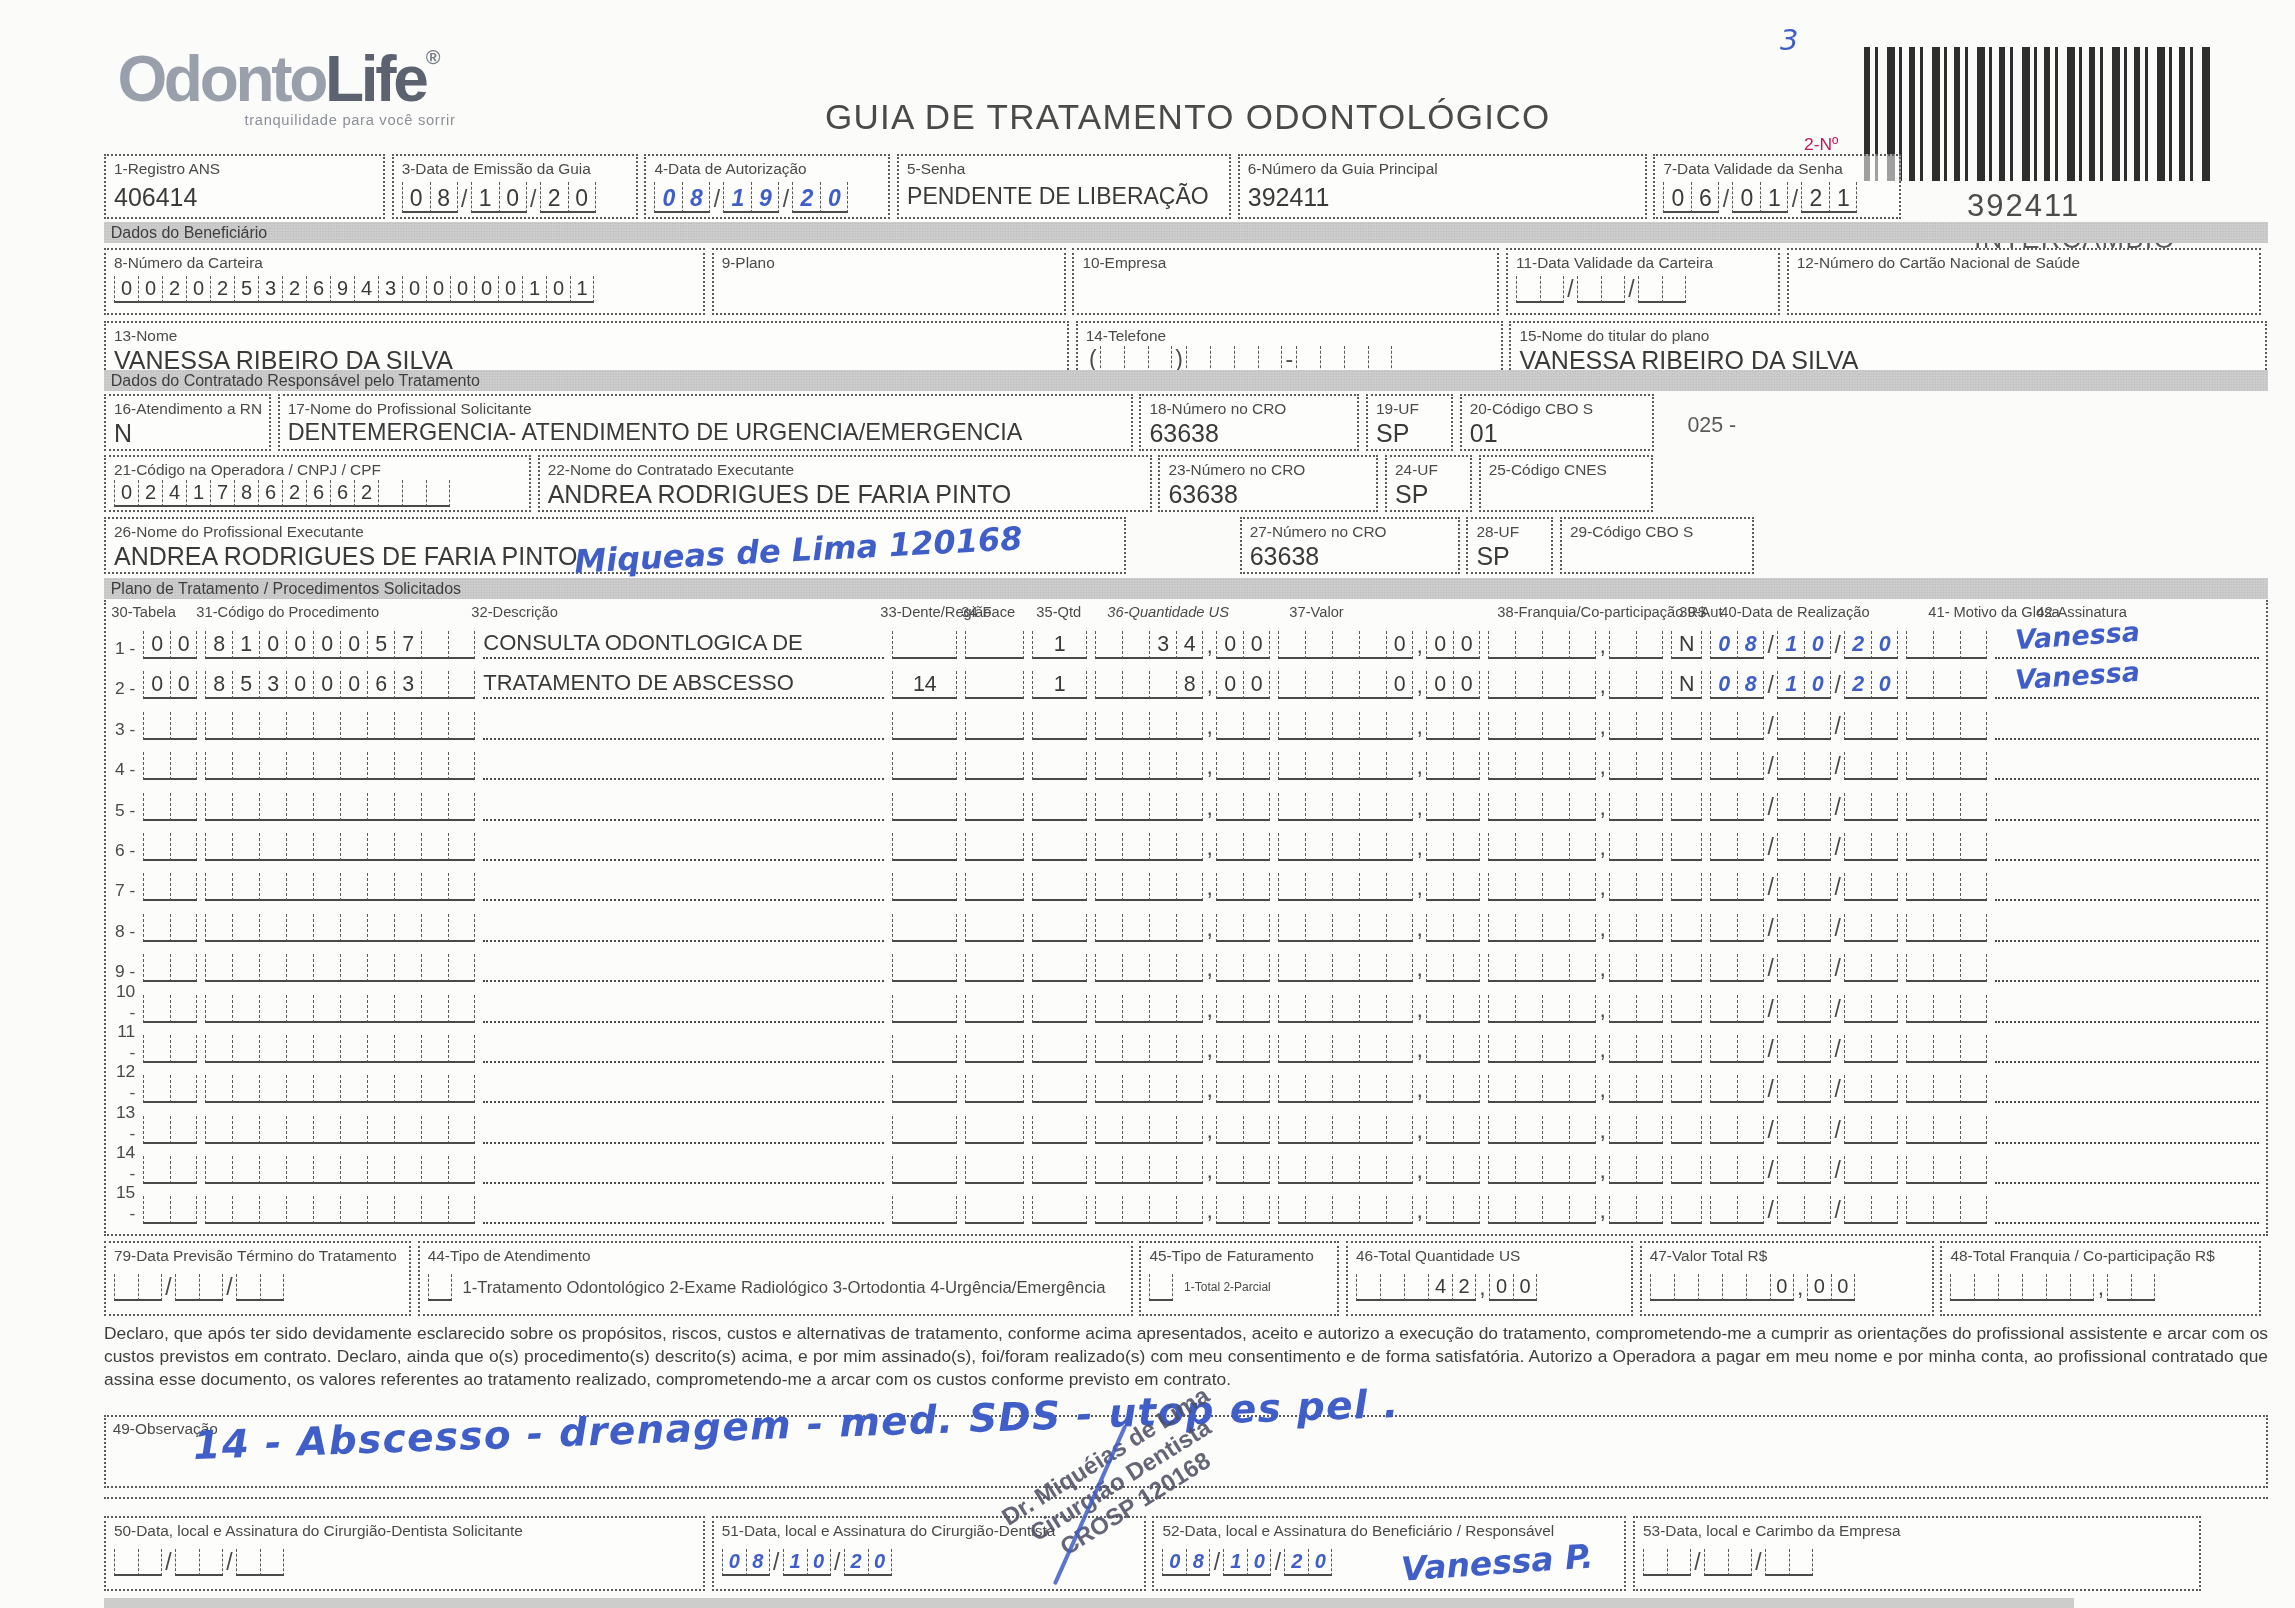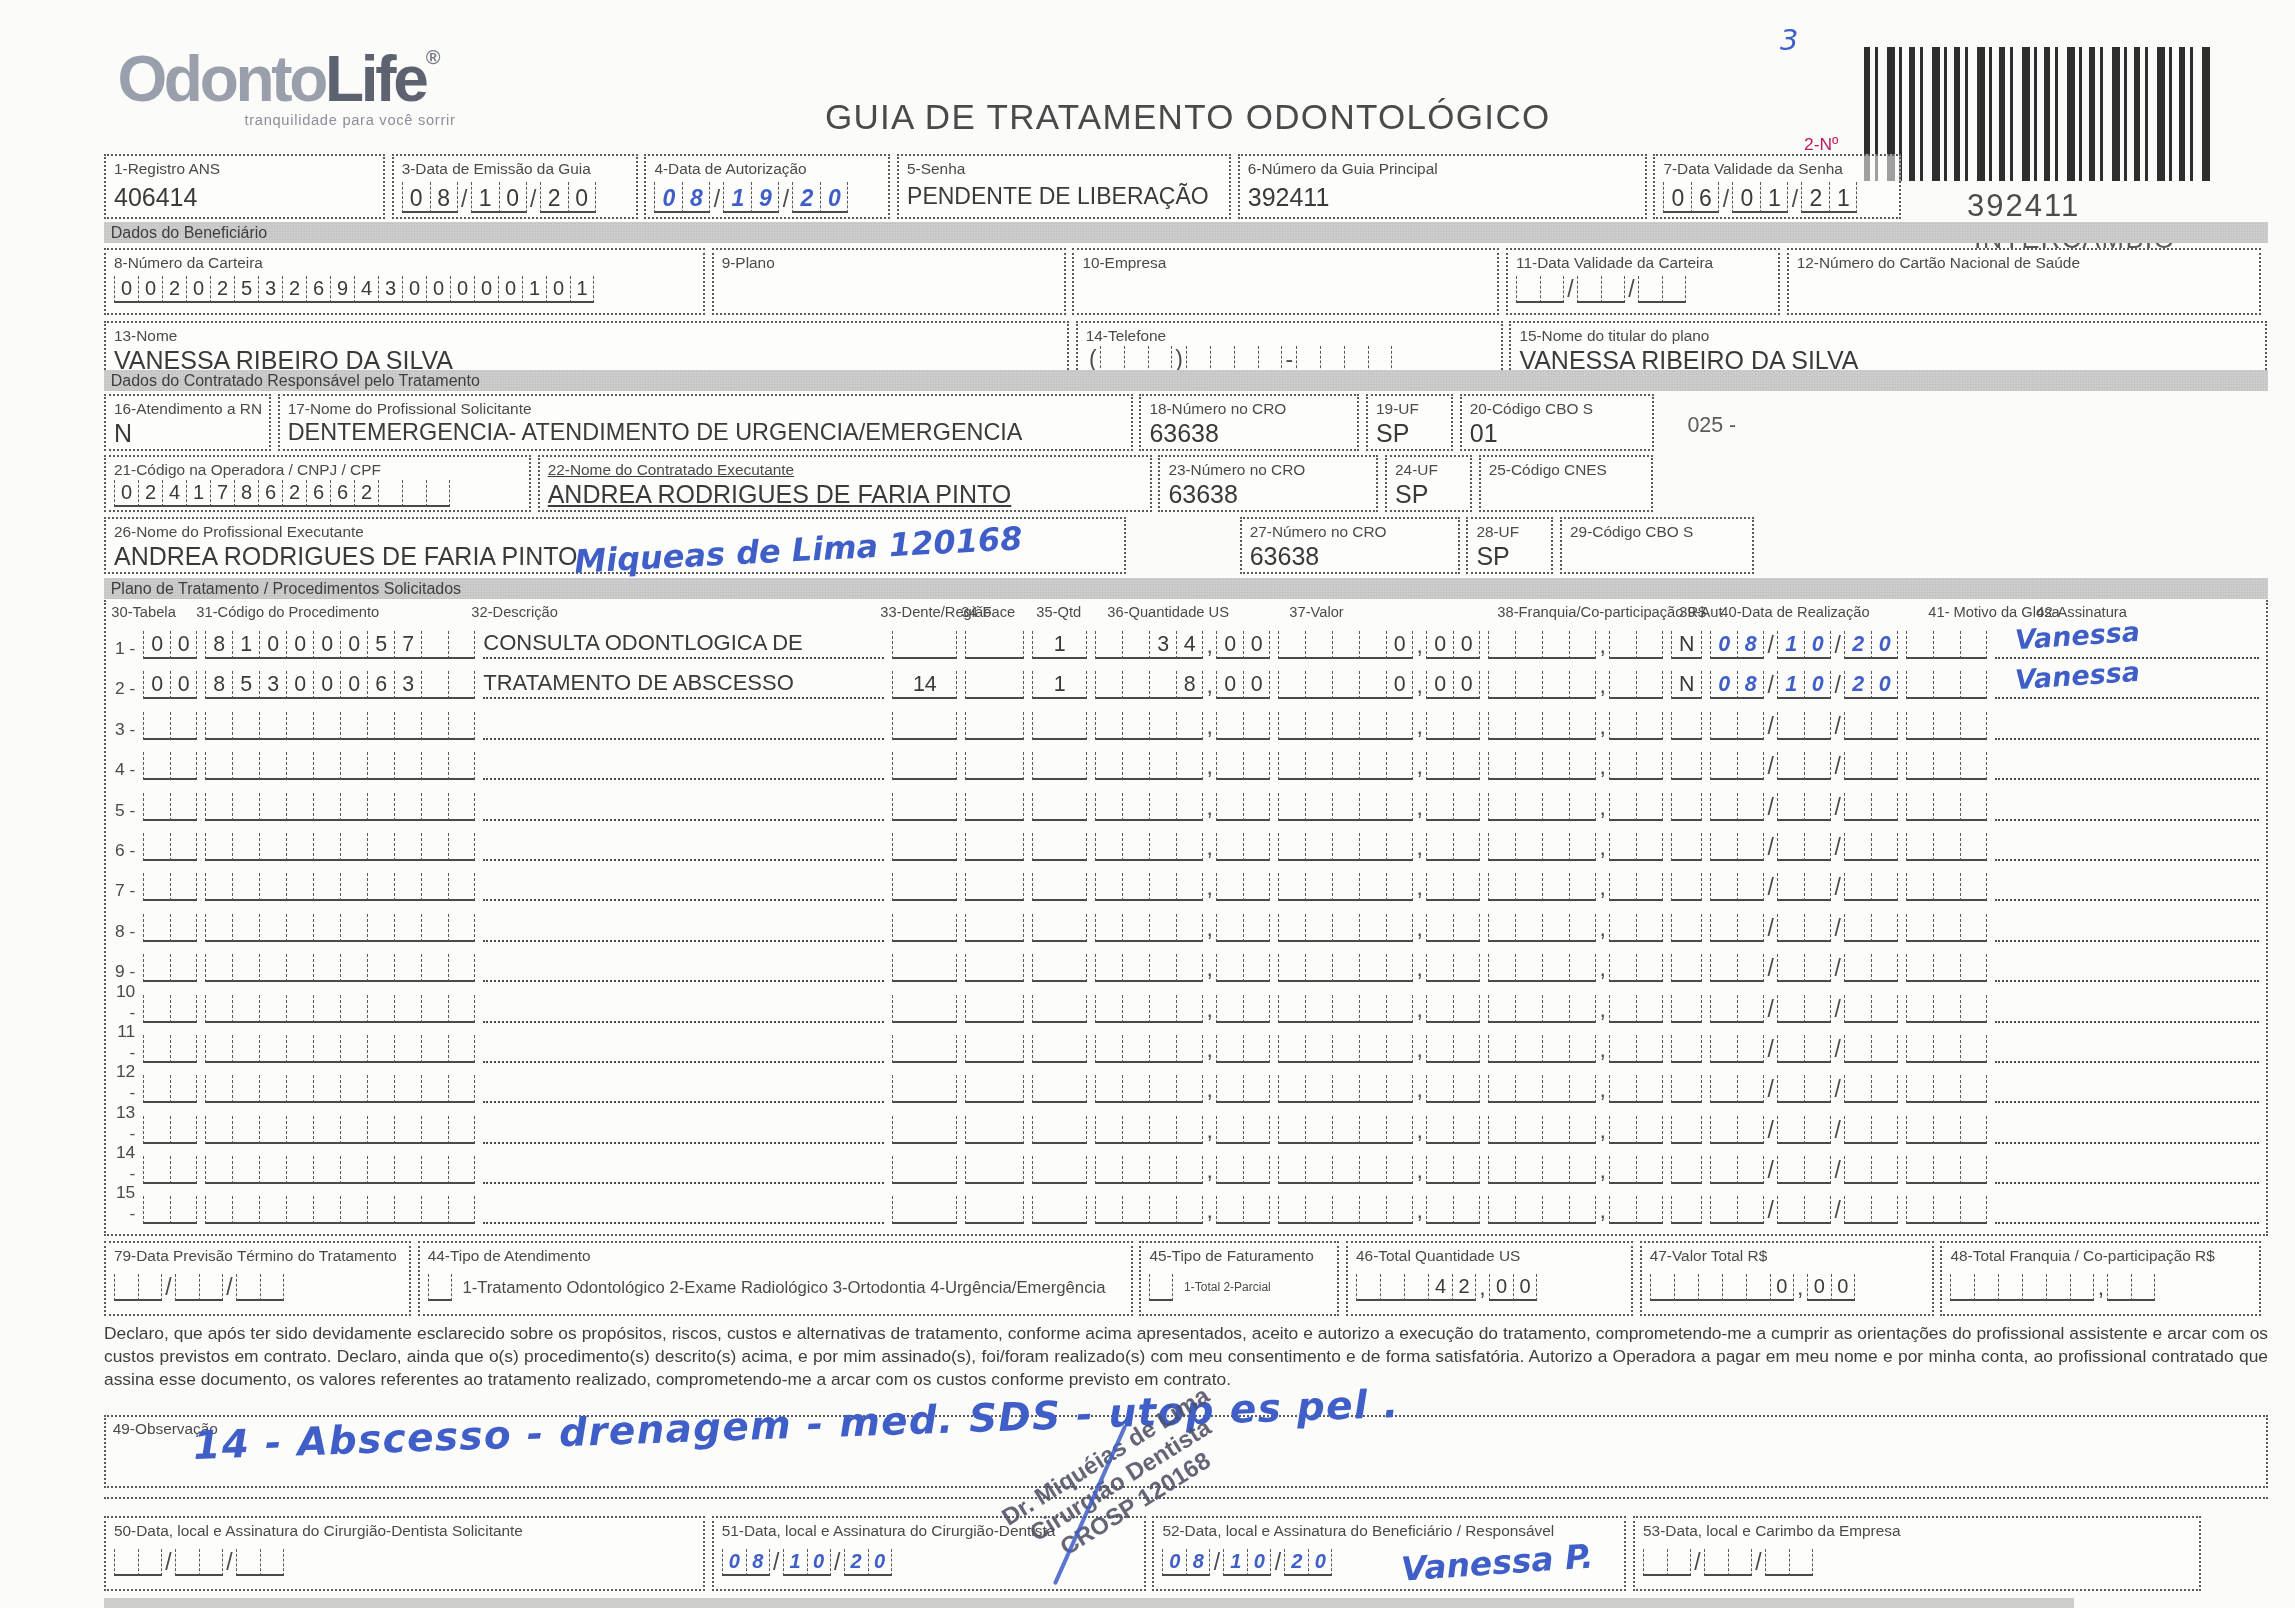--- a/index.html
+++ b/index.html
@@ -300,21 +300,21 @@
               <span class="cell cw36">2</span>
               <span class="cell cw36">6</span>
               <span class="cell cw36">6</span>
               <span class="cell cw36">2</span>
               <span class="cell cw36">&nbsp;</span>
               <span class="cell cw36">&nbsp;</span>
               <span class="cell cw36">&nbsp;</span>
             </span>
           </div>
     </div>
-    <div class="fbox" style="width:614px;height:57px;text-decoration:underline;">
+    <div class="fbox" style="width:614px;height:57px;">
       <div class="flabel">22-Nome do Contratado Executante</div>
       <div class="fvalue" style="margin-top:1.3px;">ANDREA RODRIGUES DE FARIA PINTO</div>
     </div>
     <div class="fbox" style="width:220px;height:57px;">
       <div class="flabel">23-Número no CRO</div>
       <div class="fvalue" style="margin-top:1.3px;">63638</div>
     </div>
     <div class="fbox" style="width:87px;height:57px;">
       <div class="flabel">24-UF</div>
       <div class="fvalue" style="margin-top:1.3px;">SP</div>
@@ -346,21 +346,21 @@
   <div class="sbar" style="top:558px;">Plano de Tratamento / Procedimentos Solicitados</div>
 
   <div class="tablebox">
     <div class="thead" id="thead">
           <span style="width: 77px; flex: 0 0 auto;">30-Tabela</span>
           <span style="width: 267px; flex: 0 0 auto;">31-Código do Procedimento</span>
           <span style="width: 401px; flex: 0 0 auto;">32-Descrição</span>
           <span style="width: 73px; flex: 0 0 auto;">33-Dente/Região</span>
           <span style="width: 67px; flex: 0 0 auto;">34-Face</span>
           <span style="width: 63px; flex: 0 0 auto;">35-Qtd</span>
-          <span style="width: 174px; flex: 0 0 auto;">36-Quantidade US</span>
+          <span style="width: 174px; flex: 0 0 auto; font-style: italic;">36-Quantidade US</span>
           <span style="width: 200px; flex: 0 0 auto;">37-Valor</span>
           <span style="width: 174px; flex: 0 0 auto;">38-Franquia/Co-participação R$</span>
           <span style="width: 33px; flex: 0 0 auto;">39-Aut</span>
           <span style="width: 200px; flex: 0 0 auto;">40-Data de Realização</span>
           <span style="width: 100px; flex: 0 0 auto;">41- Motivo da Glosa</span>
           <span style="width: 134px; flex: 0 0 auto;">42-Assinatura</span>
         </div>
     <div id="rows">
           <div class="trow">
             <span class="rnum">1 -</span>

